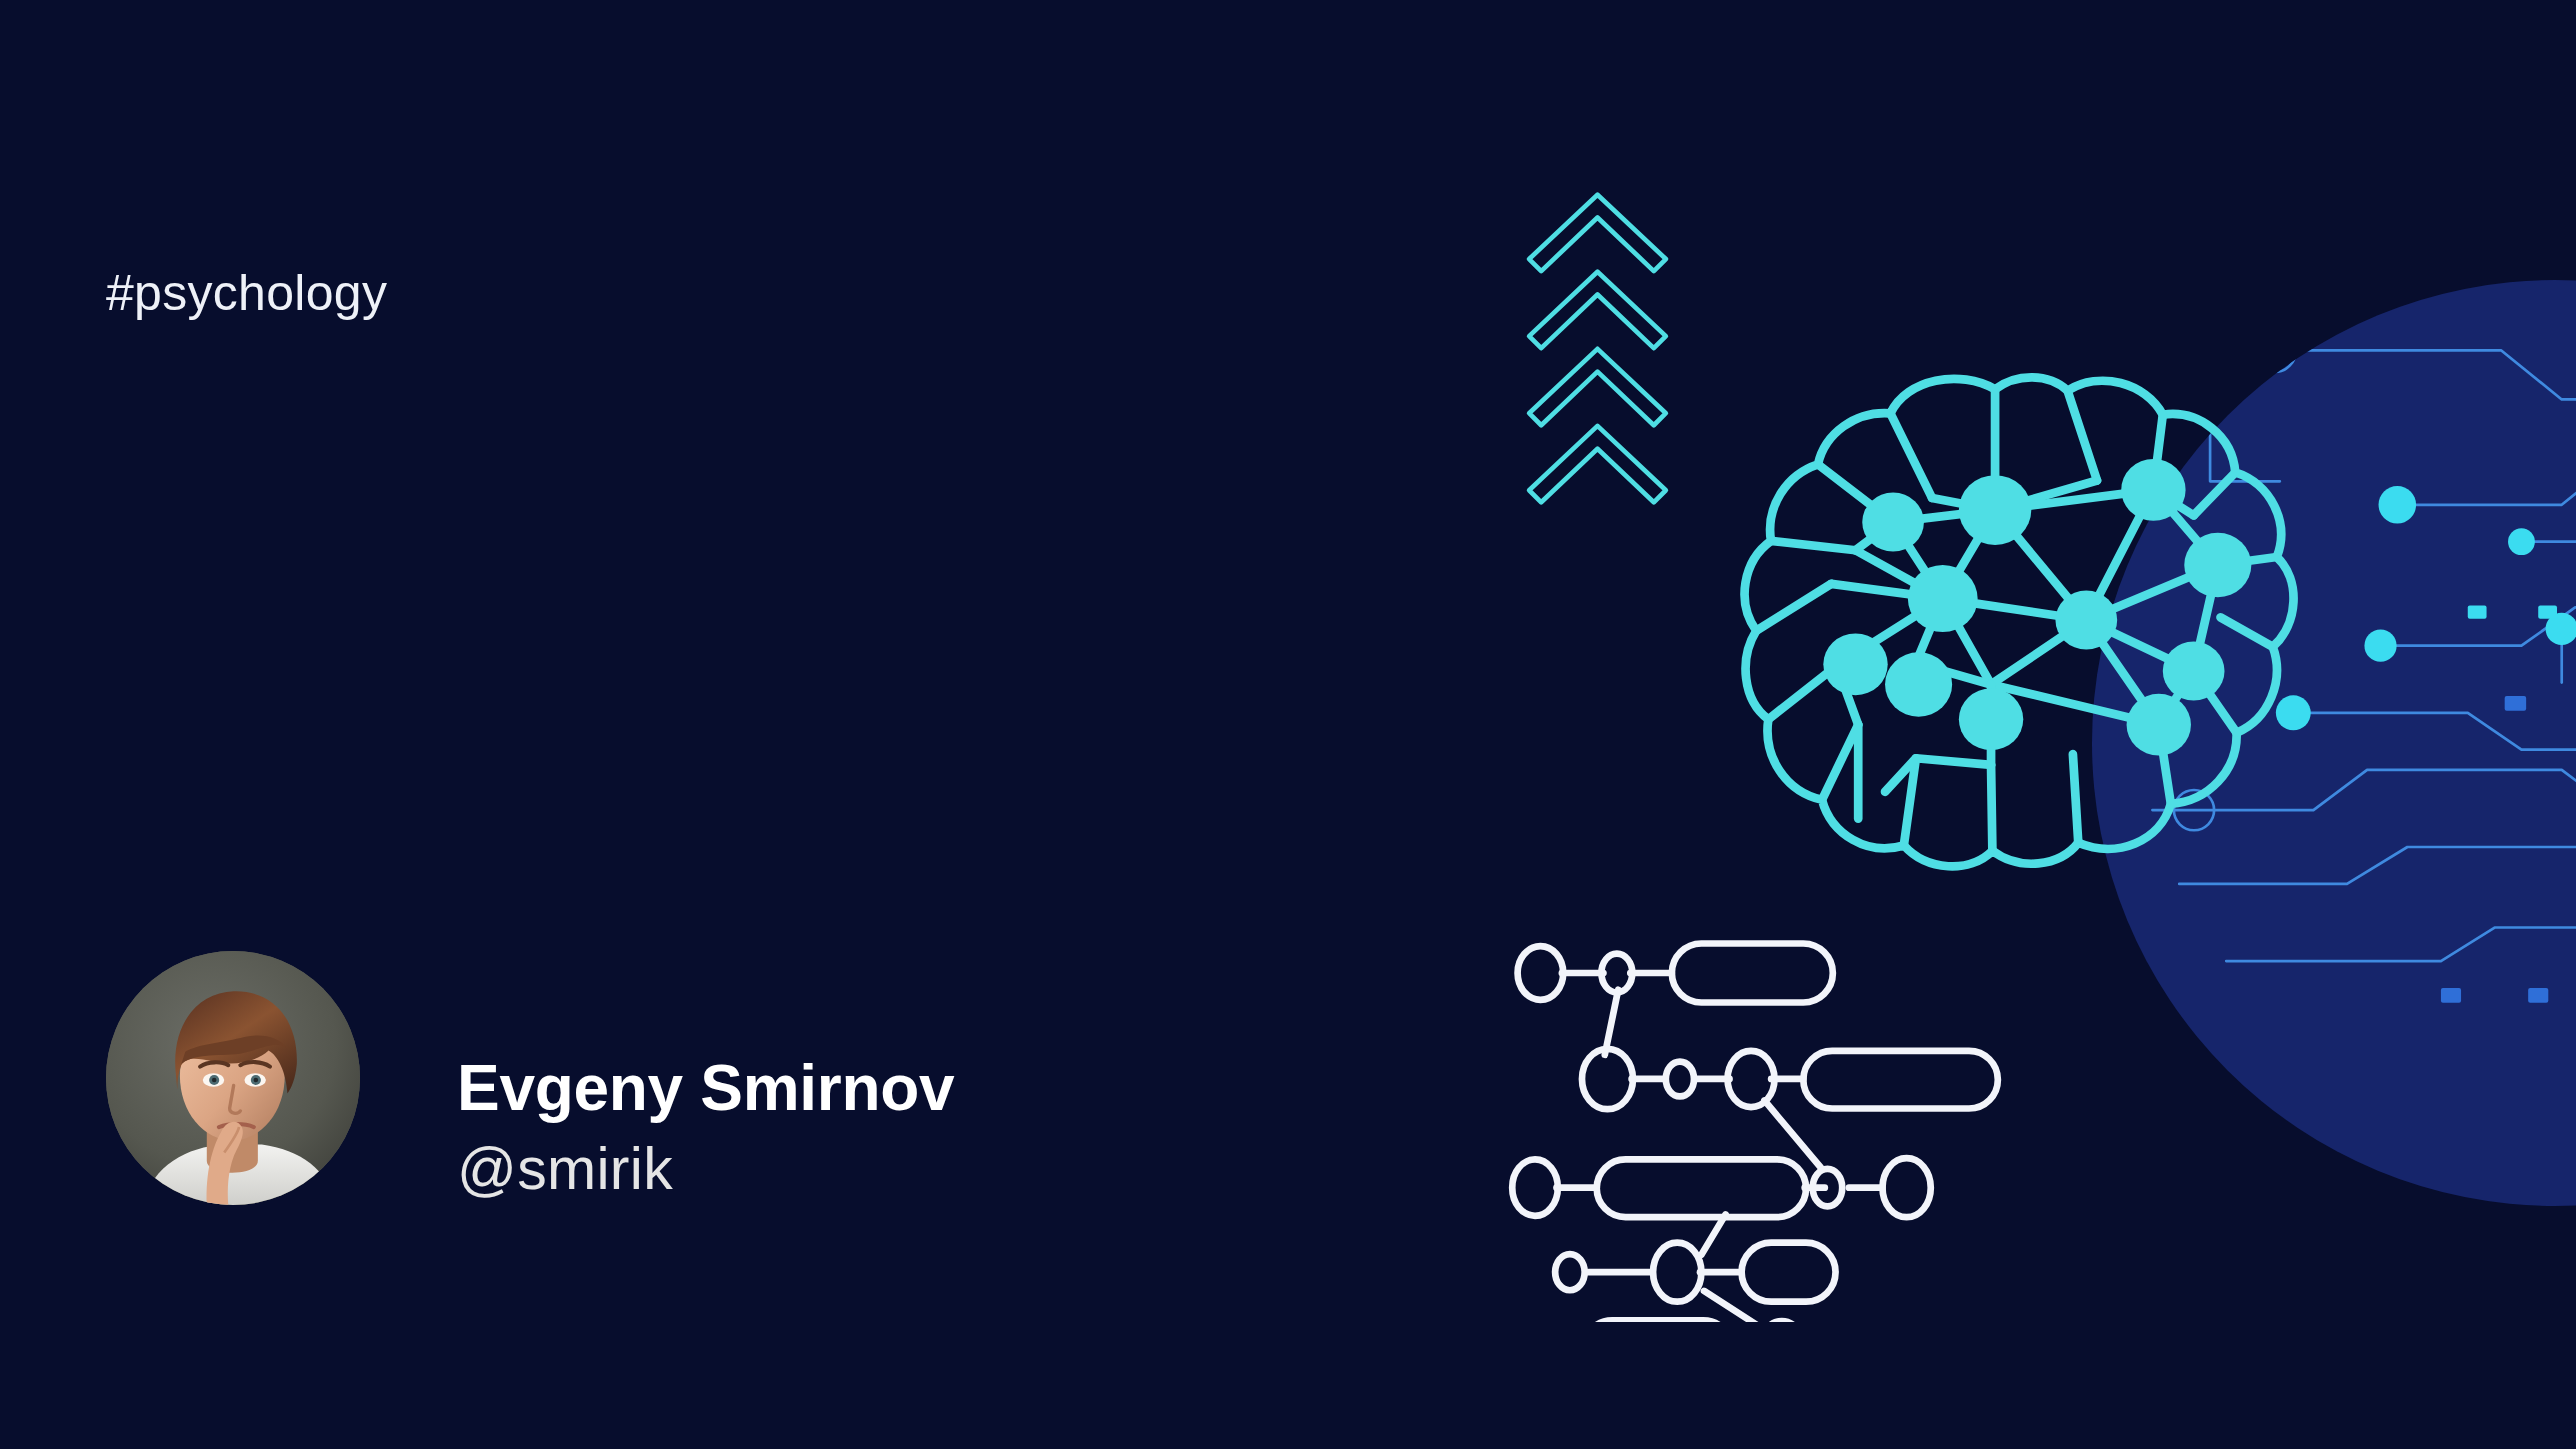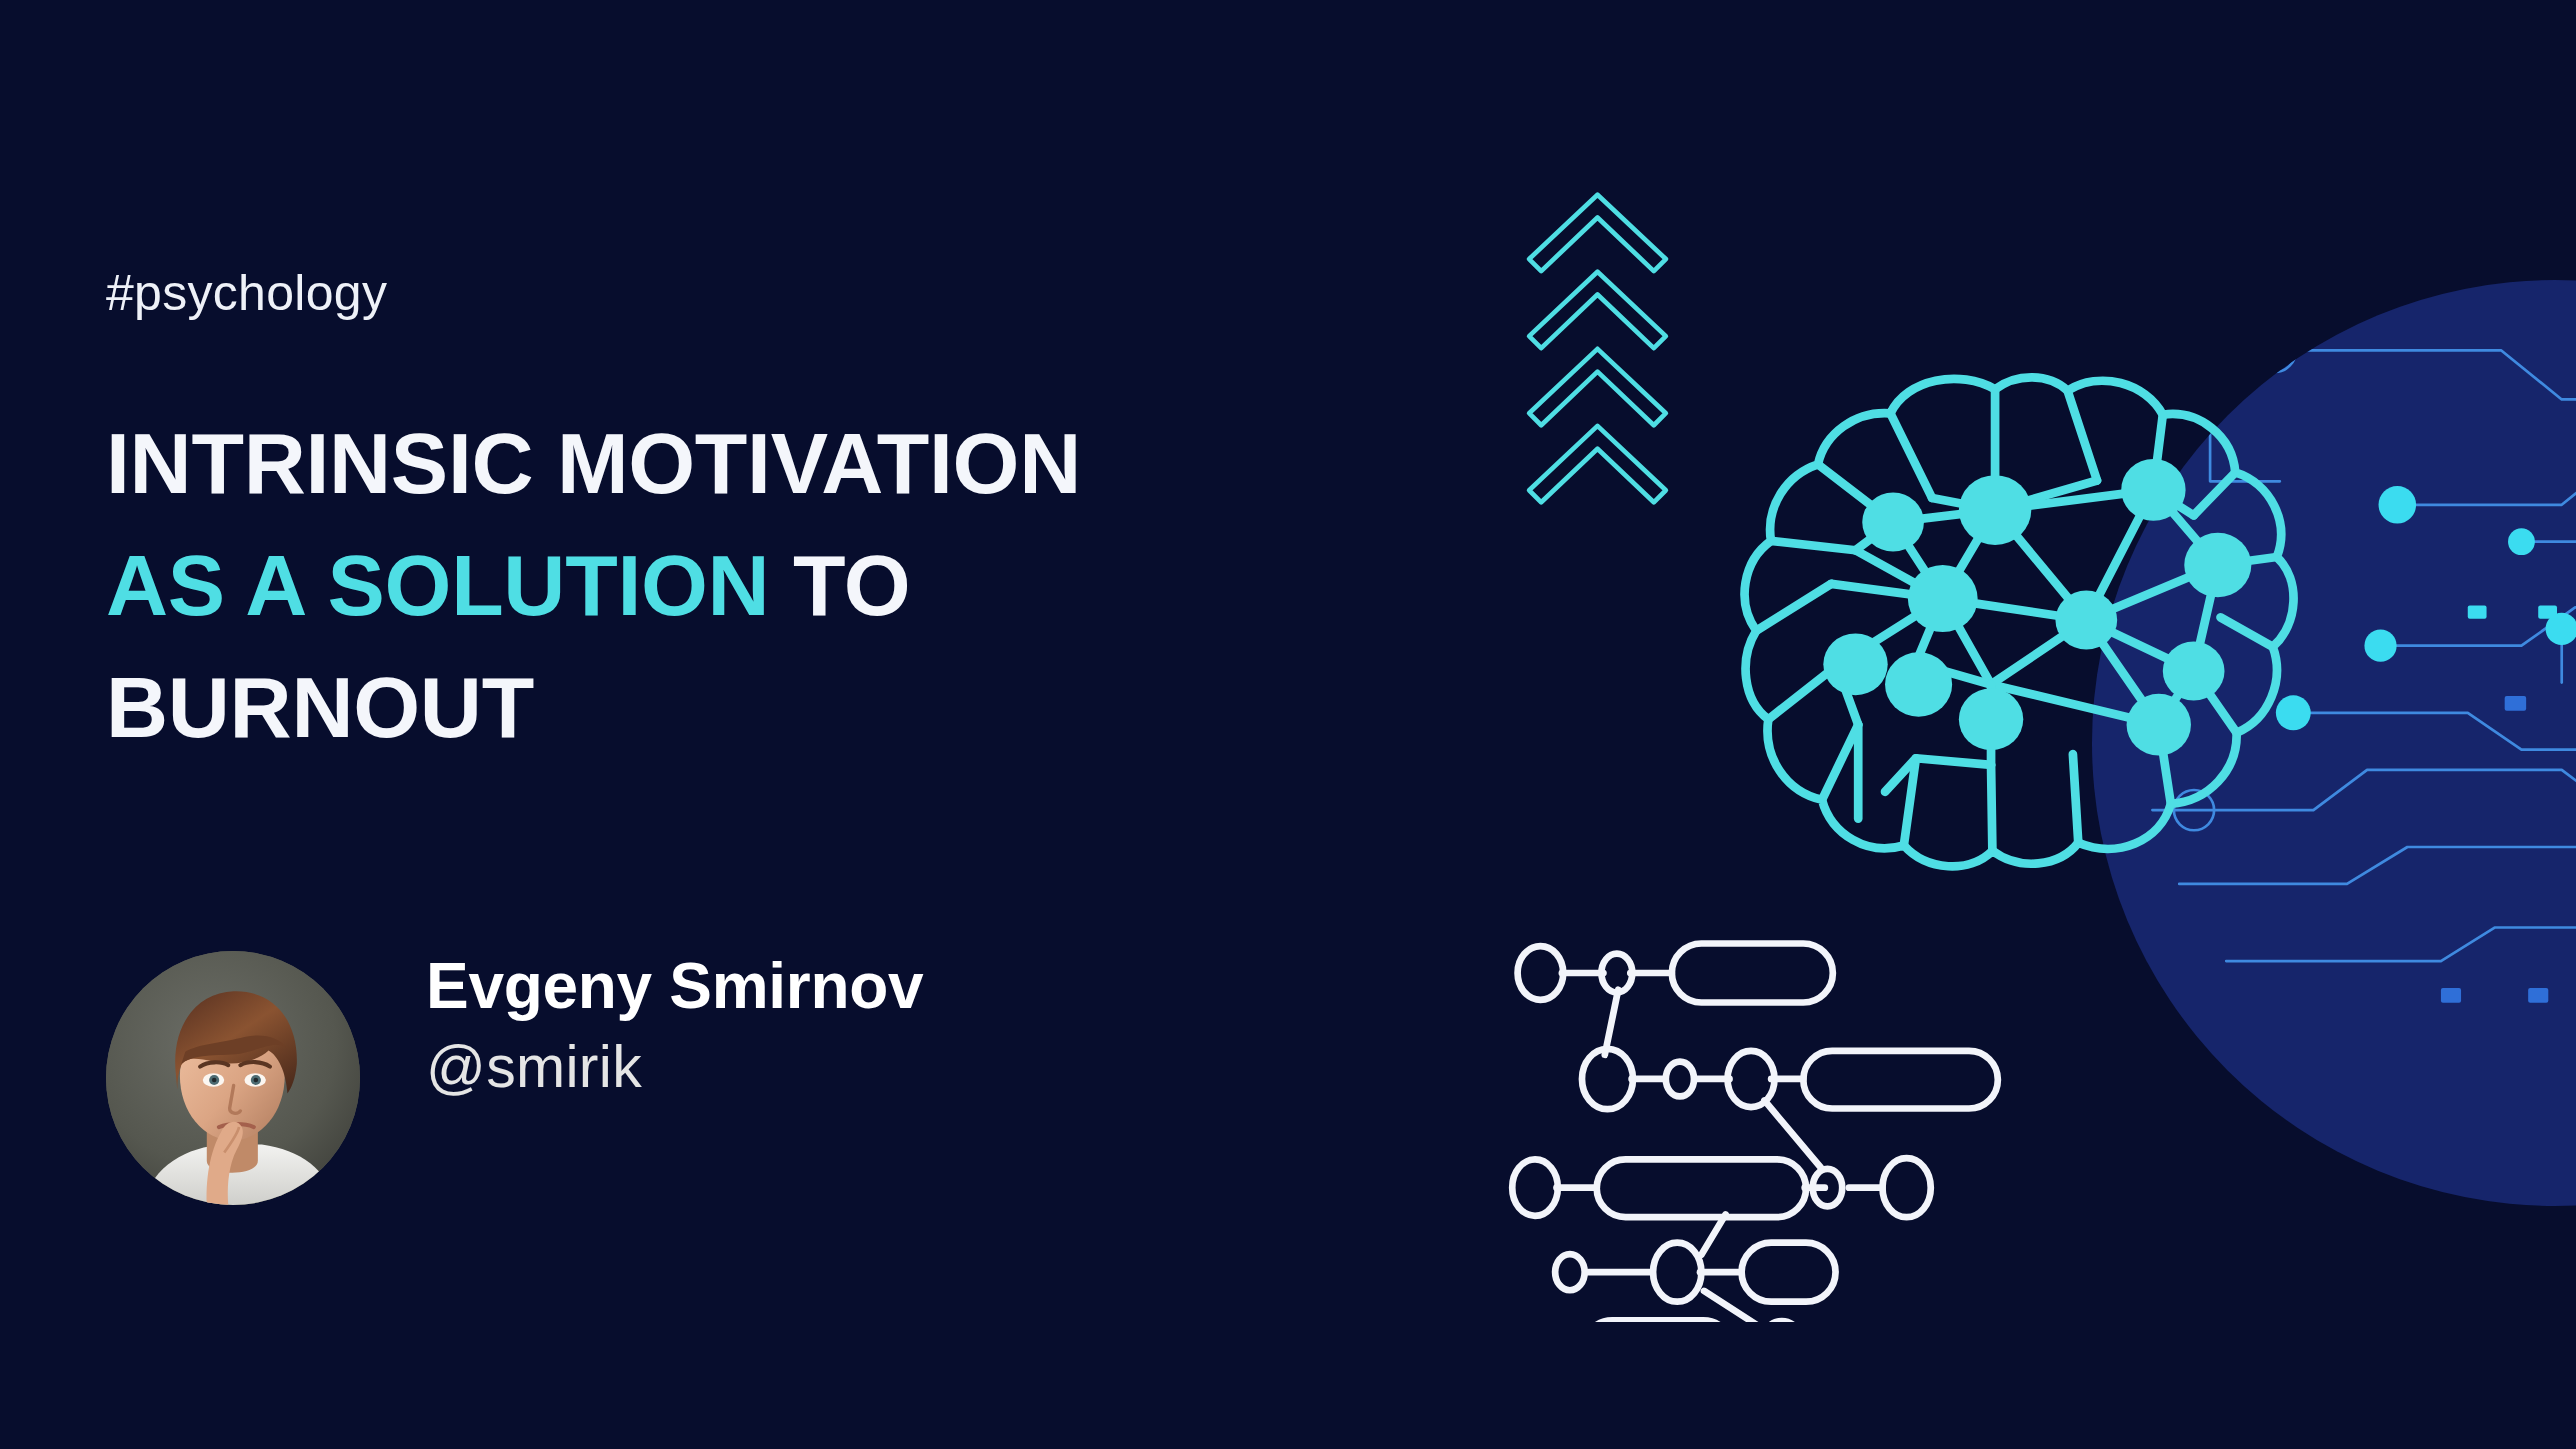--- a/index.html
+++ b/index.html
@@ -100,21 +100,22 @@
     white-space: nowrap;
   }
   .headline .ln { display: block; }
   .headline .accent { color: #4fdee4; }
 
   .author {
     position: absolute;
     top: 951px;
     left: 0;
     display: flex;
-    align-items: flex-start;
+    align-items: flex-end;
+    gap: 31px;
   }
   .avatar {
     position: relative;
     width: 254px;
     height: 254px;
     border-radius: 50%;
     overflow: hidden;
     flex: 0 0 auto;
     background: #565852;
   }
@@ -344,25 +345,20 @@
         <ellipse cx="456" cy="670" rx="33" ry="41"></ellipse>
         <ellipse cx="556" cy="670" rx="21" ry="26"></ellipse>
       </g>
     </svg>
   </div>
 
   <div class="content">
 
     <div class="hashtag">#psychology</div>
 
-    <div class="headline">
-      <span class="ln">INTRINSIC MOTIVATION</span>
-      <span class="ln"><span class="accent">AS A SOLUTION</span><span> TO</span></span>
-      <span class="ln">BURNOUT</span>
-    </div>
 
     <div class="author">
       <div class="avatar">
         <svg viewBox="0 0 378 378" xmlns="http://www.w3.org/2000/svg">
           <defs>
             <radialGradient id="bgg" cx="42%" cy="36%" r="78%">
               <stop offset="0%" stop-color="#6b6d66"></stop>
               <stop offset="62%" stop-color="#55574f"></stop>
               <stop offset="100%" stop-color="#3b3c37"></stop>
             </radialGradient>

